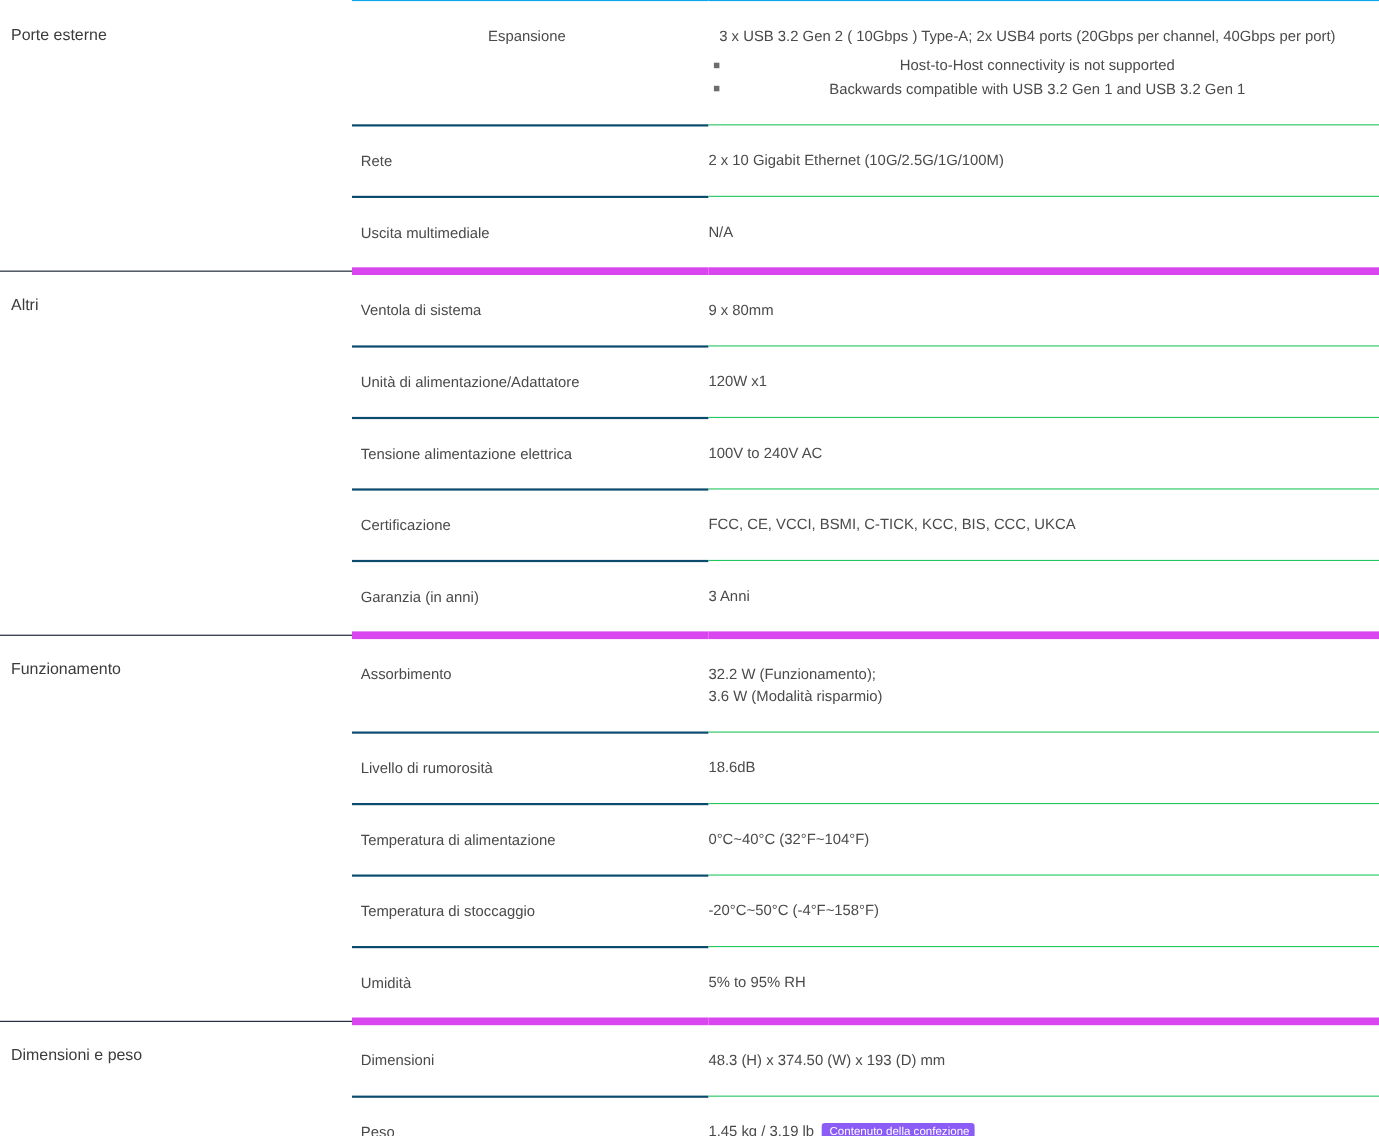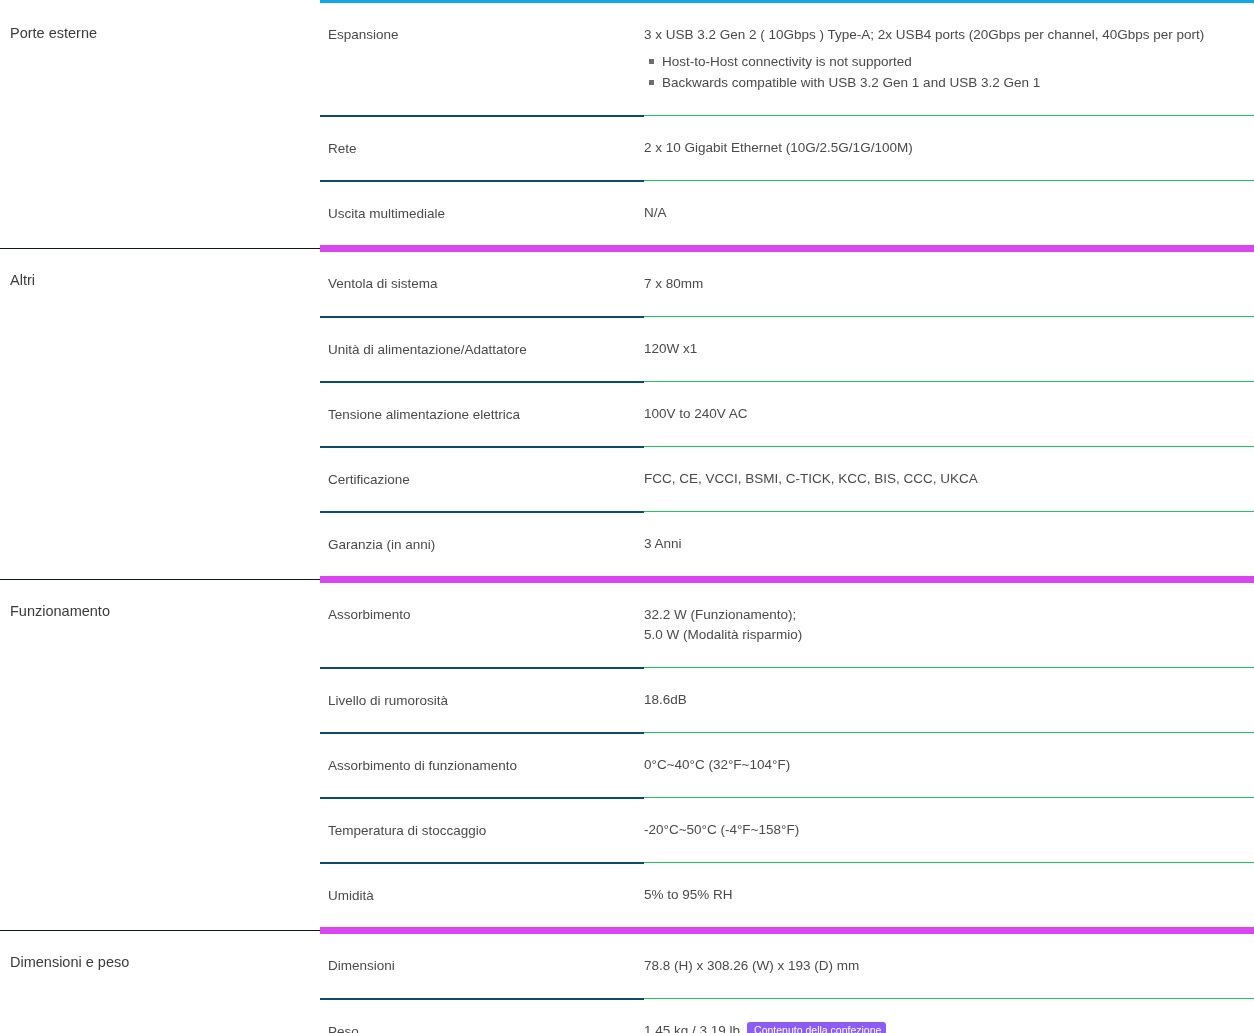--- a/index.html
+++ b/index.html
@@ -49,21 +49,22 @@
   }
   .value-cell {
     padding: 22px 30px 22px 0;
     font-size: 13.5px;
     color: #4a4a4a;
     border-top: 1px solid #22c55e;
     line-height: 20px;
   }
   tr.first-row .label-cell,
   tr.first-row .value-cell {
-    border-top: 3px solid #0ea5e9;
+    border-top: 1px solid #0ea5e9;
+    text-align: center;
   }
   tr.group-start .label-cell,
   tr.group-start .value-cell {
     border-top: 7px solid #d946ef;
   }
   .value-line {
     display: block;
   }
   ul.sublist {
     margin: 6px 0 0 0;
@@ -126,21 +127,21 @@
     <tr>
       <td class="label-cell">Uscita multimediale</td>
       <td class="value-cell">N/A</td>
     </tr>
 
     <tr class="group-start">
       <td class="group-cell" rowspan="5">
         <span class="group-label">Altri</span>
       </td>
       <td class="label-cell">Ventola di sistema</td>
-      <td class="value-cell">7 x 80mm</td>
+      <td class="value-cell">9 x 80mm</td>
     </tr>
     <tr>
       <td class="label-cell">Unità di alimentazione/Adattatore</td>
       <td class="value-cell">120W x1</td>
     </tr>
     <tr>
       <td class="label-cell">Tensione alimentazione elettrica</td>
       <td class="value-cell">100V to 240V AC</td>
     </tr>
     <tr>
@@ -152,46 +153,46 @@
       <td class="value-cell">3 Anni</td>
     </tr>
 
     <tr class="group-start">
       <td class="group-cell" rowspan="5">
         <span class="group-label">Funzionamento</span>
       </td>
       <td class="label-cell">Assorbimento</td>
       <td class="value-cell">
         <span class="value-line">32.2 W (Funzionamento);</span>
-        <span class="value-line">5.0 W (Modalità risparmio)</span>
+        <span class="value-line">3.6 W (Modalità risparmio)</span>
       </td>
     </tr>
     <tr>
       <td class="label-cell">Livello di rumorosità</td>
       <td class="value-cell">18.6dB</td>
     </tr>
     <tr>
-      <td class="label-cell">Assorbimento di funzionamento</td>
+      <td class="label-cell">Temperatura di alimentazione</td>
       <td class="value-cell">0°C~40°C (32°F~104°F)</td>
     </tr>
     <tr>
       <td class="label-cell">Temperatura di stoccaggio</td>
       <td class="value-cell">-20°C~50°C (-4°F~158°F)</td>
     </tr>
     <tr>
       <td class="label-cell">Umidità</td>
       <td class="value-cell">5% to 95% RH</td>
     </tr>
 
     <tr class="group-start">
       <td class="group-cell" rowspan="2">
         <span class="group-label">Dimensioni e peso</span>
       </td>
       <td class="label-cell">Dimensioni</td>
-      <td class="value-cell">78.8 (H) x 308.26 (W) x 193 (D) mm</td>
+      <td class="value-cell">48.3 (H) x 374.50 (W) x 193 (D) mm</td>
     </tr>
     <tr>
       <td class="label-cell">Peso</td>
       <td class="value-cell">
         <span class="inline-val">1.45 kg / 3.19 lb</span><span class="badge">Contenuto della confezione</span>
       </td>
     </tr>
 
   </tbody>
 </table>

